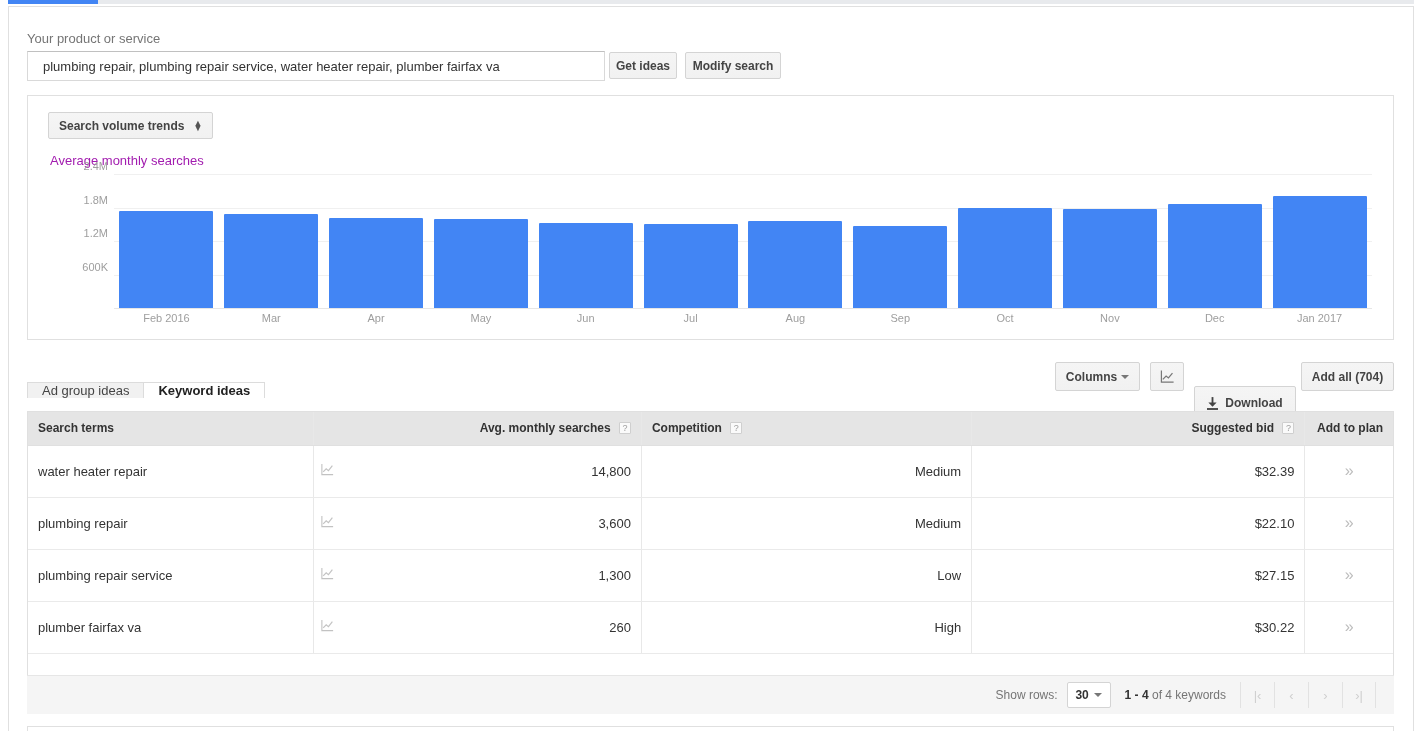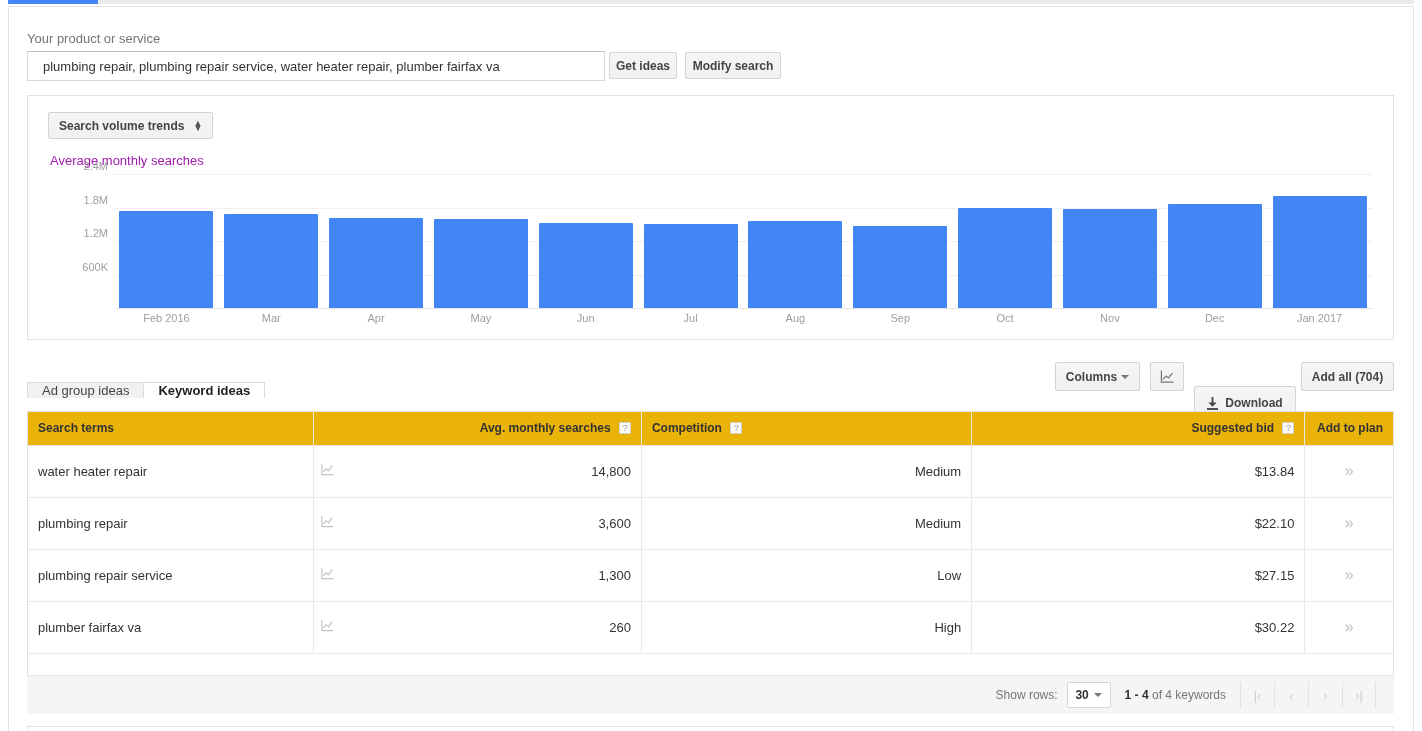--- a/index.html
+++ b/index.html
@@ -101,21 +101,21 @@
   #add-all-button  { position:absolute; left:1301px; top:362px; width:93px;  height:29px; }
   .caret { width:0;height:0;border-left:4px solid transparent;border-right:4px solid transparent;border-top:4px solid #777; }
 
   
   .table-wrap {
     position:absolute; left:27px; top:411px; width:1367px; height:303px;
     border:1px solid #e0e0e0; background:#fff;
   }
   table { width:100%; border-collapse:collapse; table-layout:fixed; }
   thead th {
-    background:#eab308; height:33px; font-size:12px; font-weight:bold; color:#333;
+    background:#e5e5e5; height:33px; font-size:12px; font-weight:bold; color:#333;
     border-bottom:1px solid #e0e0e0; padding:0 10px; vertical-align:middle;
     white-space:nowrap;
   }
   th.c-term   { text-align:left;  width:285px; }
   th.c-trend  { width:28px; padding:0; border-left:1px solid #e8e8e8; }
   th.c-vol    { text-align:right; width:300px; border-right:1px solid #e8e8e8;}
   th.c-comp   { text-align:left;  width:330px; border-right:1px solid #e8e8e8;}
   th.c-bid    { text-align:right; width:333px; }
   th.c-add    { text-align:right; width:88px; border-left:1px solid #e8e8e8; }
   tbody td {
@@ -313,21 +313,21 @@
       </thead>
       <tbody id="table-body">
           <tr>
             <td class="c-term">water heater repair</td>
             <td class="c-trend"><svg class="trend-ico" viewBox="0 0 16 16">
                 <path d="M2 2 V13.5 H14" fill="none" stroke="#9e9e9e" stroke-width="1.2"></path>
                 <path d="M3.4 10.6 L6.6 7.2 L9 9.2 L13.2 3.8" fill="none" stroke="#9e9e9e" stroke-width="1.2"></path>
               </svg></td>
             <td class="c-vol">14,800</td>
             <td class="c-comp">Medium</td>
-            <td class="c-bid">$13.84</td>
+            <td class="c-bid">$32.39</td>
             <td class="c-add">»</td>
           </tr>
           <tr>
             <td class="c-term">plumbing repair</td>
             <td class="c-trend"><svg class="trend-ico" viewBox="0 0 16 16">
                 <path d="M2 2 V13.5 H14" fill="none" stroke="#9e9e9e" stroke-width="1.2"></path>
                 <path d="M3.4 10.6 L6.6 7.2 L9 9.2 L13.2 3.8" fill="none" stroke="#9e9e9e" stroke-width="1.2"></path>
               </svg></td>
             <td class="c-vol">3,600</td>
             <td class="c-comp">Medium</td>

